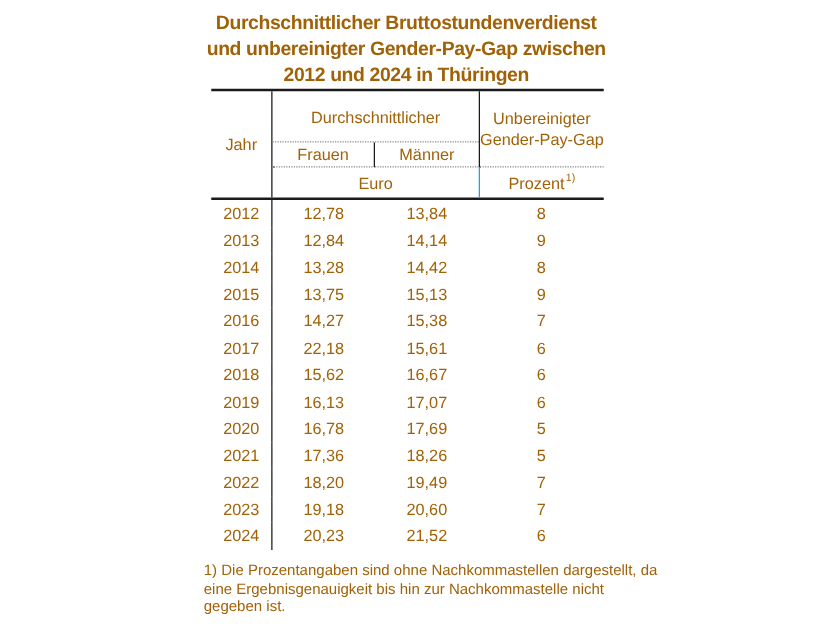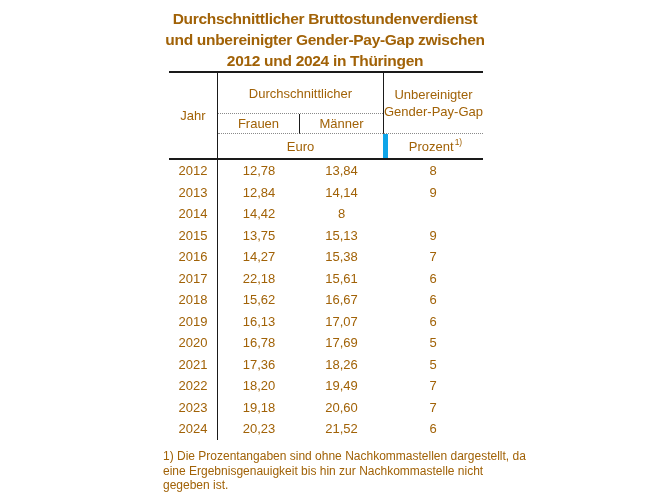--- a/index.html
+++ b/index.html
@@ -43,21 +43,21 @@
     justify-content: center;
     box-sizing: border-box;
     text-align: center;
   }
   .jahr-head   { grid-area: 1 / 1 / 4 / 2; border-right: 1px solid #1a1a1a; }
   .earn-group  { grid-area: 1 / 2 / 2 / 4; flex-direction: column; border-bottom: 1px dotted #8a8a8a; line-height: 17px; }
   .gap-group   { grid-area: 1 / 4 / 3 / 5; flex-direction: column; border-left: 1px solid #1a1a1a; border-bottom: 1px dotted #8a8a8a; line-height: 17px; align-items: center; }
   .frauen-head { grid-area: 2 / 2 / 3 / 3; border-right: 1px solid #1a1a1a; border-bottom: 1px dotted #8a8a8a; }
   .maenner-head{ grid-area: 2 / 3 / 3 / 4; border-bottom: 1px dotted #8a8a8a; }
   .euro-unit   { grid-area: 3 / 2 / 4 / 4; }
-  .prozent-unit{ grid-area: 3 / 4 / 4 / 5; border-left: 5px solid #0ea5e9; }
+  .prozent-unit{ grid-area: 3 / 4 / 4 / 5; border-left: 1px solid #0ea5e9; }
   .sup {
     font-size: 8.5px;
     position: relative;
     top: -4px;
     margin-left: 1px;
   }
   .trow {
     display: grid;
     grid-template-columns: 49px 82px 83px 100px;
     height: 21.5px;
@@ -111,20 +111,21 @@
         <div class="cell">8</div>
       </div>
       <div class="trow">
         <div class="cell ycell">2013</div>
         <div class="cell">12,84</div>
         <div class="cell">14,14</div>
         <div class="cell">9</div>
       </div>
       <div class="trow">
         <div class="cell ycell">2014</div>
+        <div class="cell">13,28</div>
         <div class="cell">14,42</div>
         <div class="cell">8</div>
       </div>
       <div class="trow">
         <div class="cell ycell">2015</div>
         <div class="cell">13,75</div>
         <div class="cell">15,13</div>
         <div class="cell">9</div>
       </div>
       <div class="trow">

